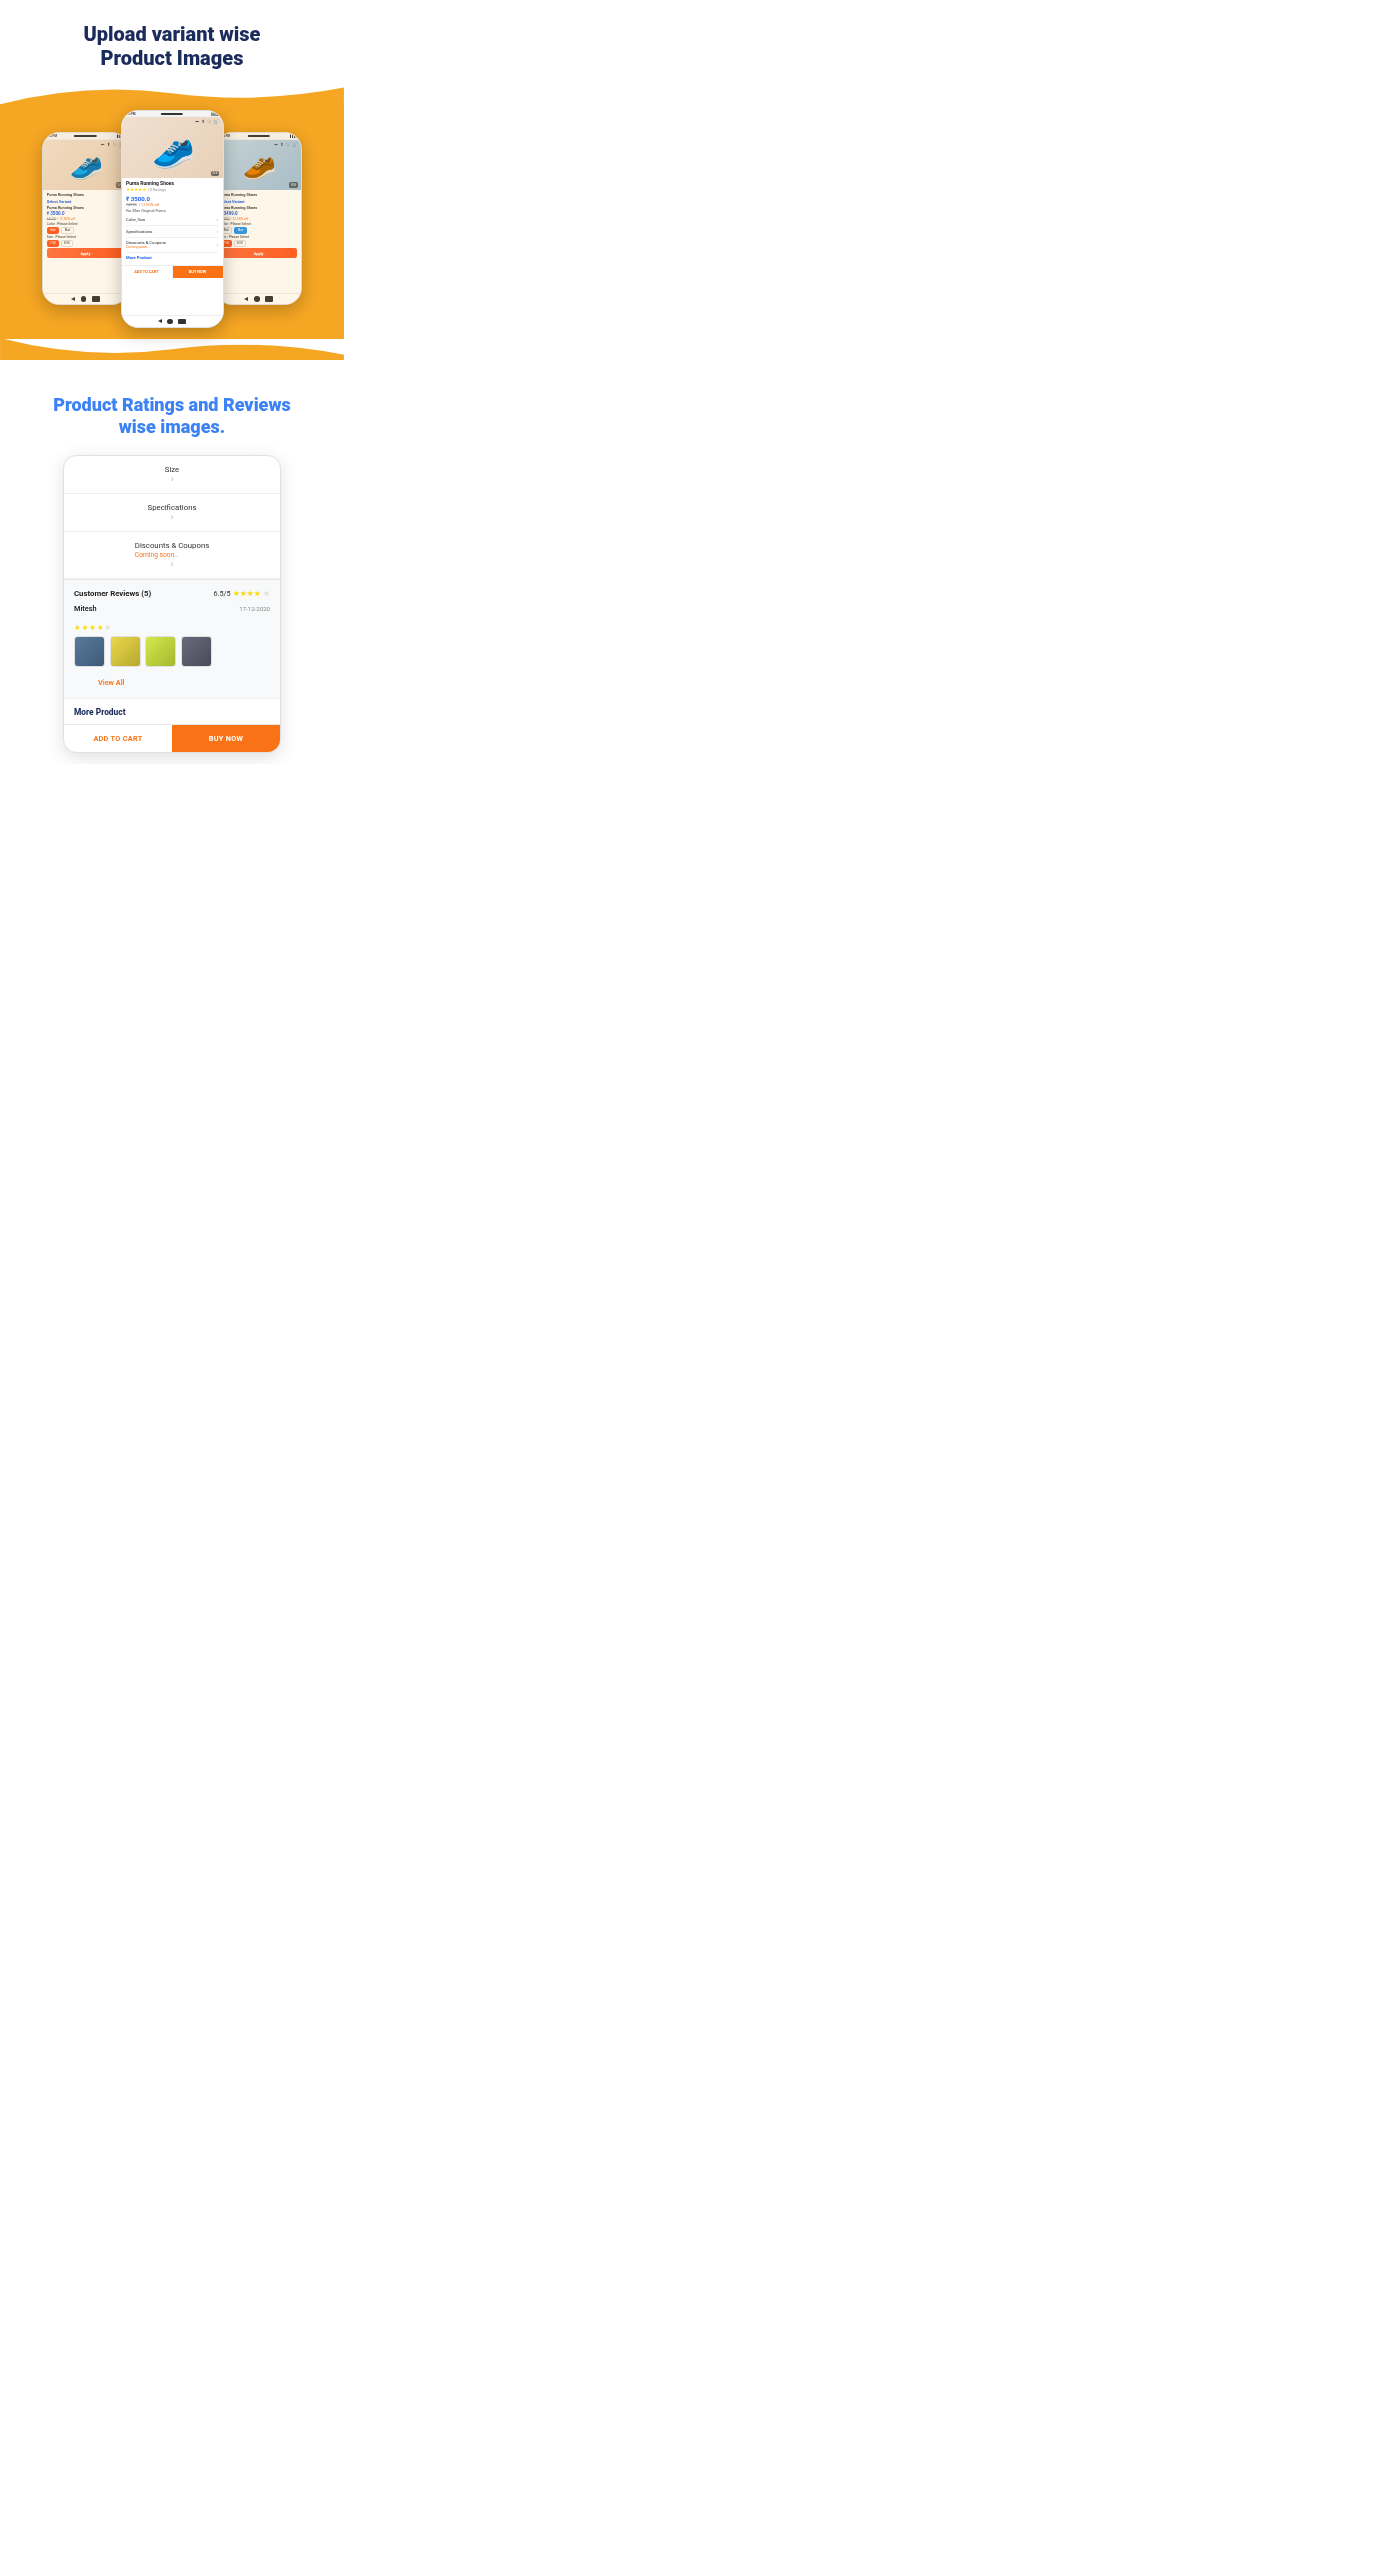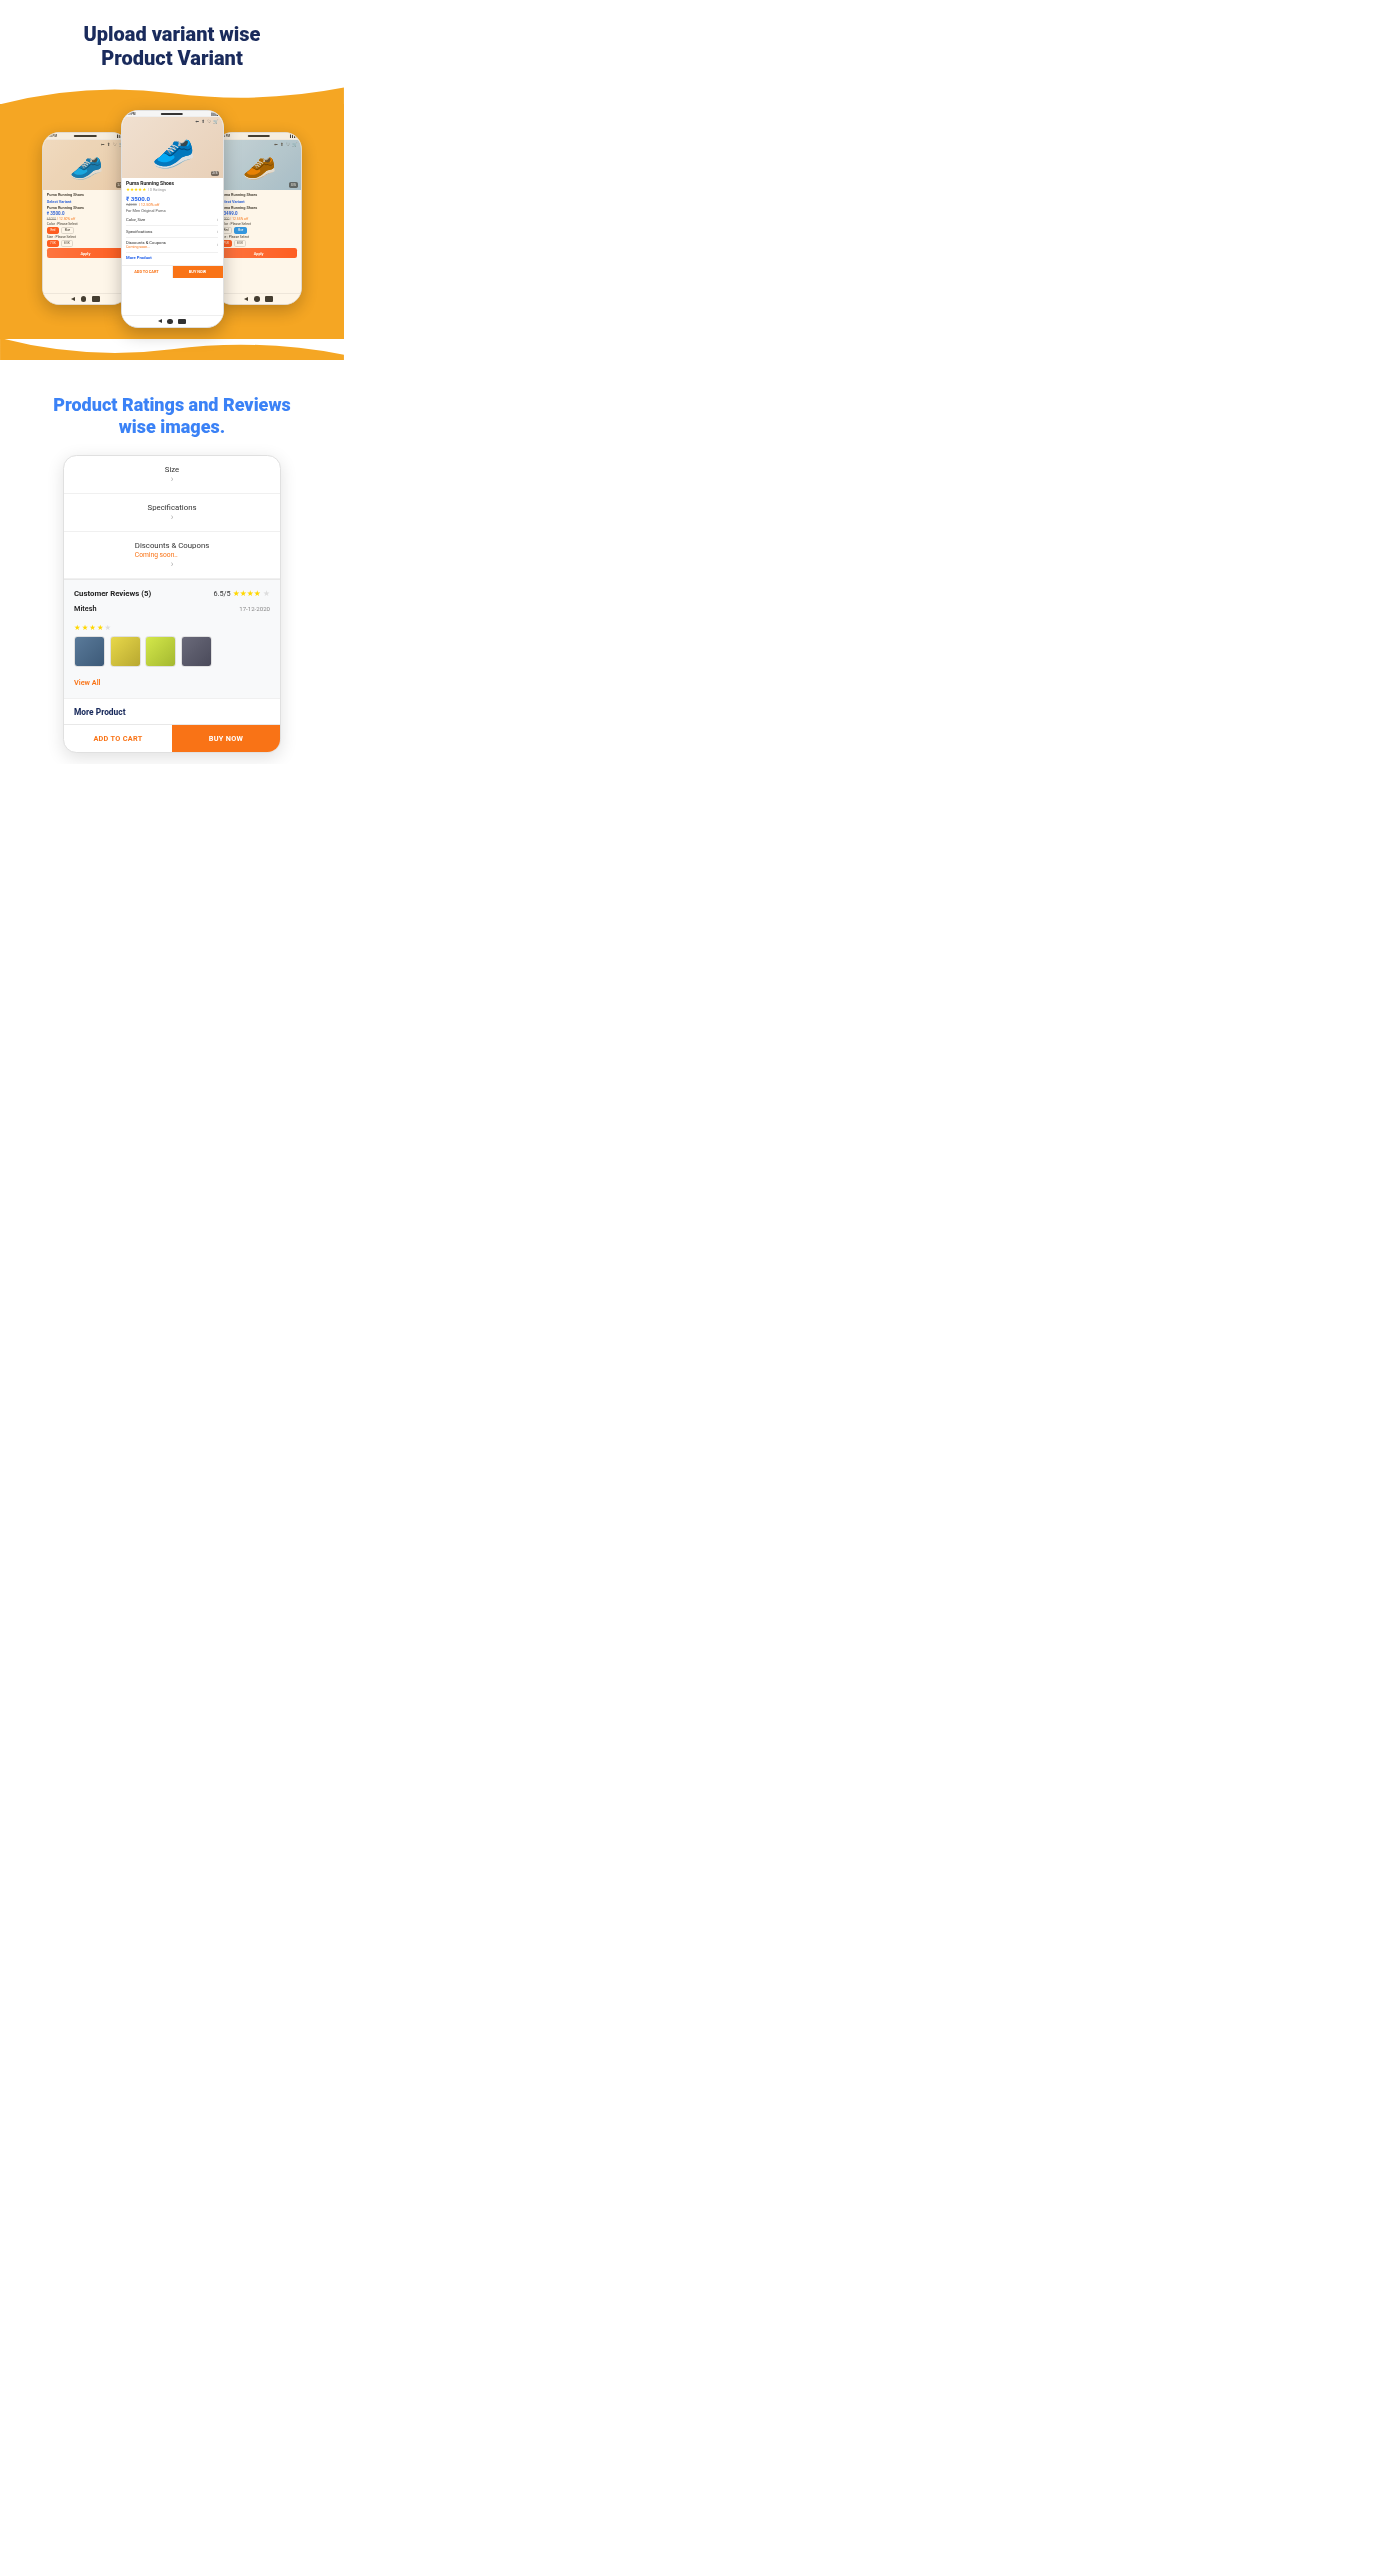--- a/index.html
+++ b/index.html
@@ -475,20 +475,21 @@
     .review-img.shoes2 { background: linear-gradient(135deg, #e8d84a 0%, #b8a830 100%); }
     .review-img.shoes3 { background: linear-gradient(135deg, #d4e84a 0%, #a4b830 100%); }
     .review-img.shoes4 { background: linear-gradient(135deg, #6a6a7a 0%, #4a4a5a 100%); }
 
     .view-all {
       color: #f97316;
       font-size: 7.3px;
       font-weight: 600;
       padding: 4.5px 0 2.2px;
       display: block;
+      margin-left: 24px;
     }
 
     .more-product-section {
       padding: 7.8px 10px 0;
       border-top: 0.6px solid #f0f0f0;
     }
     .more-product-link {
       color: #1a2b5c;
       font-size: 8.4px;
       font-weight: 800;
@@ -518,21 +519,21 @@
       background: #f97316;
       letter-spacing: 0.3px;
     }
   </style>
 </head>
 <body>
 
 <div class="hero-section">
   <h1 class="hero-title">
     <span>Upload variant wise</span><br>
-    <span>Product Variant</span>
+    <span>Product Images</span>
   </h1>
 </div>
 
 <div style="position:relative; margin-top:5.6px;">
   <svg viewBox="0 0 616 40" style="display:block; width:100%;">
     <path d="M0,40 Q154,0 308,20 Q462,40 616,10 L616,40 Z" fill="#f5a623"></path>
   </svg>
   <div style="background:#f5a623; padding:5.6px 4.5px 11.2px;">
     <div class="phones-container">
 

